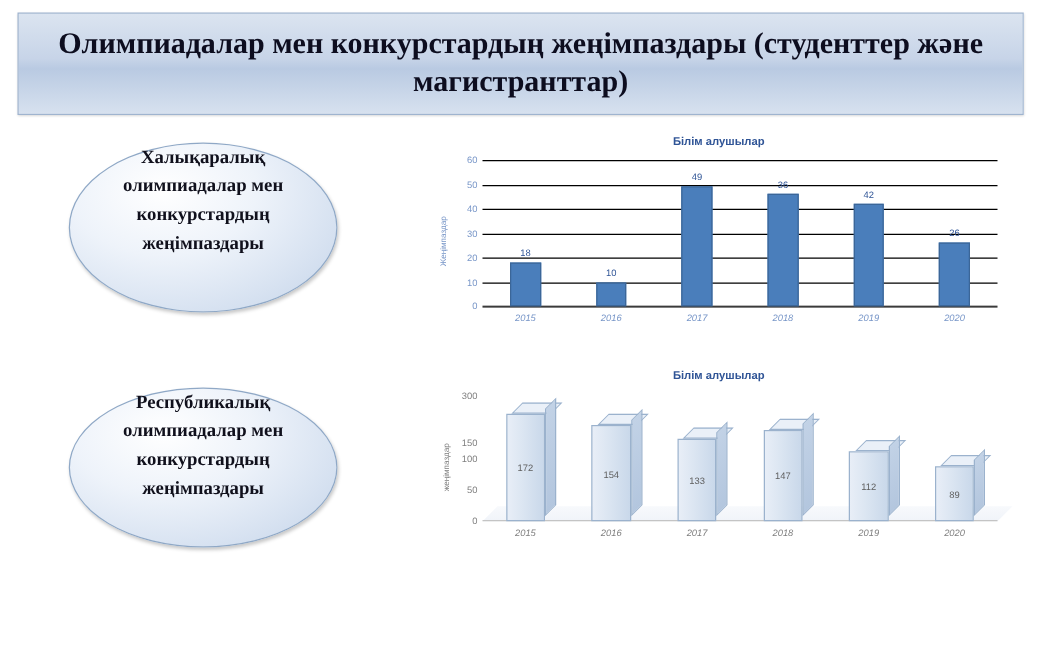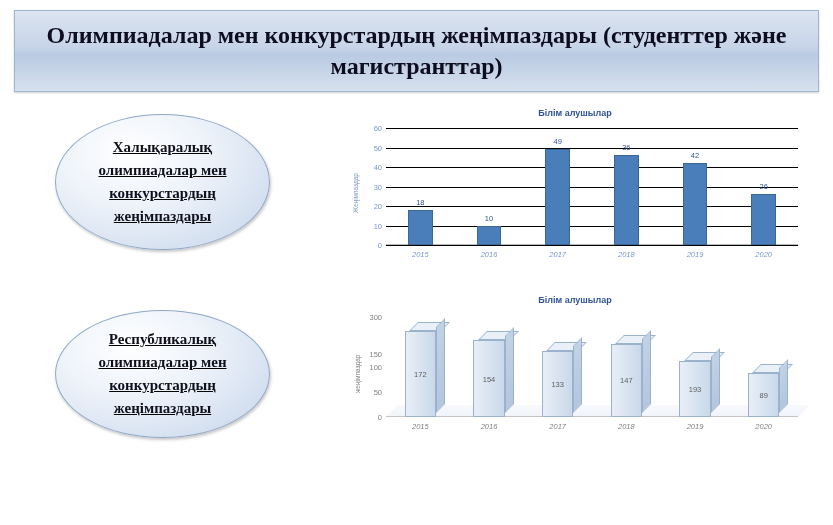--- a/index.html
+++ b/index.html
@@ -41,24 +41,23 @@
   }
 
   
   .oval {
     position: absolute;
     border-radius: 50%;
     background: radial-gradient(ellipse at 35% 28%, #ffffff 0%, #eef3fa 38%, #d7e2f1 72%, #c3d3e8 100%);
     border: 1px solid #8fa8c6;
     box-shadow: 1px 2px 3px rgba(0,0,0,0.22);
     display: flex;
-    align-items: center;
+    align-items: flex-start;
     justify-content: center;
     box-sizing: border-box;
-    text-decoration: underline;
   }
   .oval-text {
     font-family: "Liberation Serif", serif;
     font-weight: bold;
     font-size: 15px;
     line-height: 23px;
     text-align: center;
     color: #10101c;
     padding: 0 12px;
   }
@@ -308,21 +307,21 @@
         <div class="top" style="left: 4.5px; bottom: 73.5px; width: 31.5867px; height: 9px;"></div>
         <div class="side" style="left: 31.5867px; bottom: 4.5px; width: 9px; height: 73.5px;"></div>
       </div>
       <div class="dlabel" style="left: 240.333px; top: 59.25px;">147</div>
       <div class="xlabel" style="left: 240.333px; color: rgb(127, 127, 127);">2018</div>
       <div class="bar3d" style="left: 293.207px; width: 31.5867px; height: 56px;">
         <div class="front" style="height: 56px;"></div>
         <div class="top" style="left: 4.5px; bottom: 56px; width: 31.5867px; height: 9px;"></div>
         <div class="side" style="left: 31.5867px; bottom: 4.5px; width: 9px; height: 56px;"></div>
       </div>
-      <div class="dlabel" style="left: 309px; top: 68px;">193</div>
+      <div class="dlabel" style="left: 309px; top: 68px;">112</div>
       <div class="xlabel" style="left: 309px; color: rgb(127, 127, 127);">2019</div>
       <div class="bar3d" style="left: 361.873px; width: 31.5867px; height: 44.5px;">
         <div class="front" style="height: 44.5px;"></div>
         <div class="top" style="left: 4.5px; bottom: 44.5px; width: 31.5867px; height: 9px;"></div>
         <div class="side" style="left: 31.5867px; bottom: 4.5px; width: 9px; height: 44.5px;"></div>
       </div>
       <div class="dlabel" style="left: 377.667px; top: 73.75px;">89</div>
       <div class="xlabel" style="left: 377.667px; color: rgb(127, 127, 127);">2020</div>
     </div>
   <div class="axis-title" id="ytitle-bottom" style="color: rgb(127, 127, 127); left: 24px; top: 98px; transform: rotate(-90deg);">жеңімпаздар</div>

